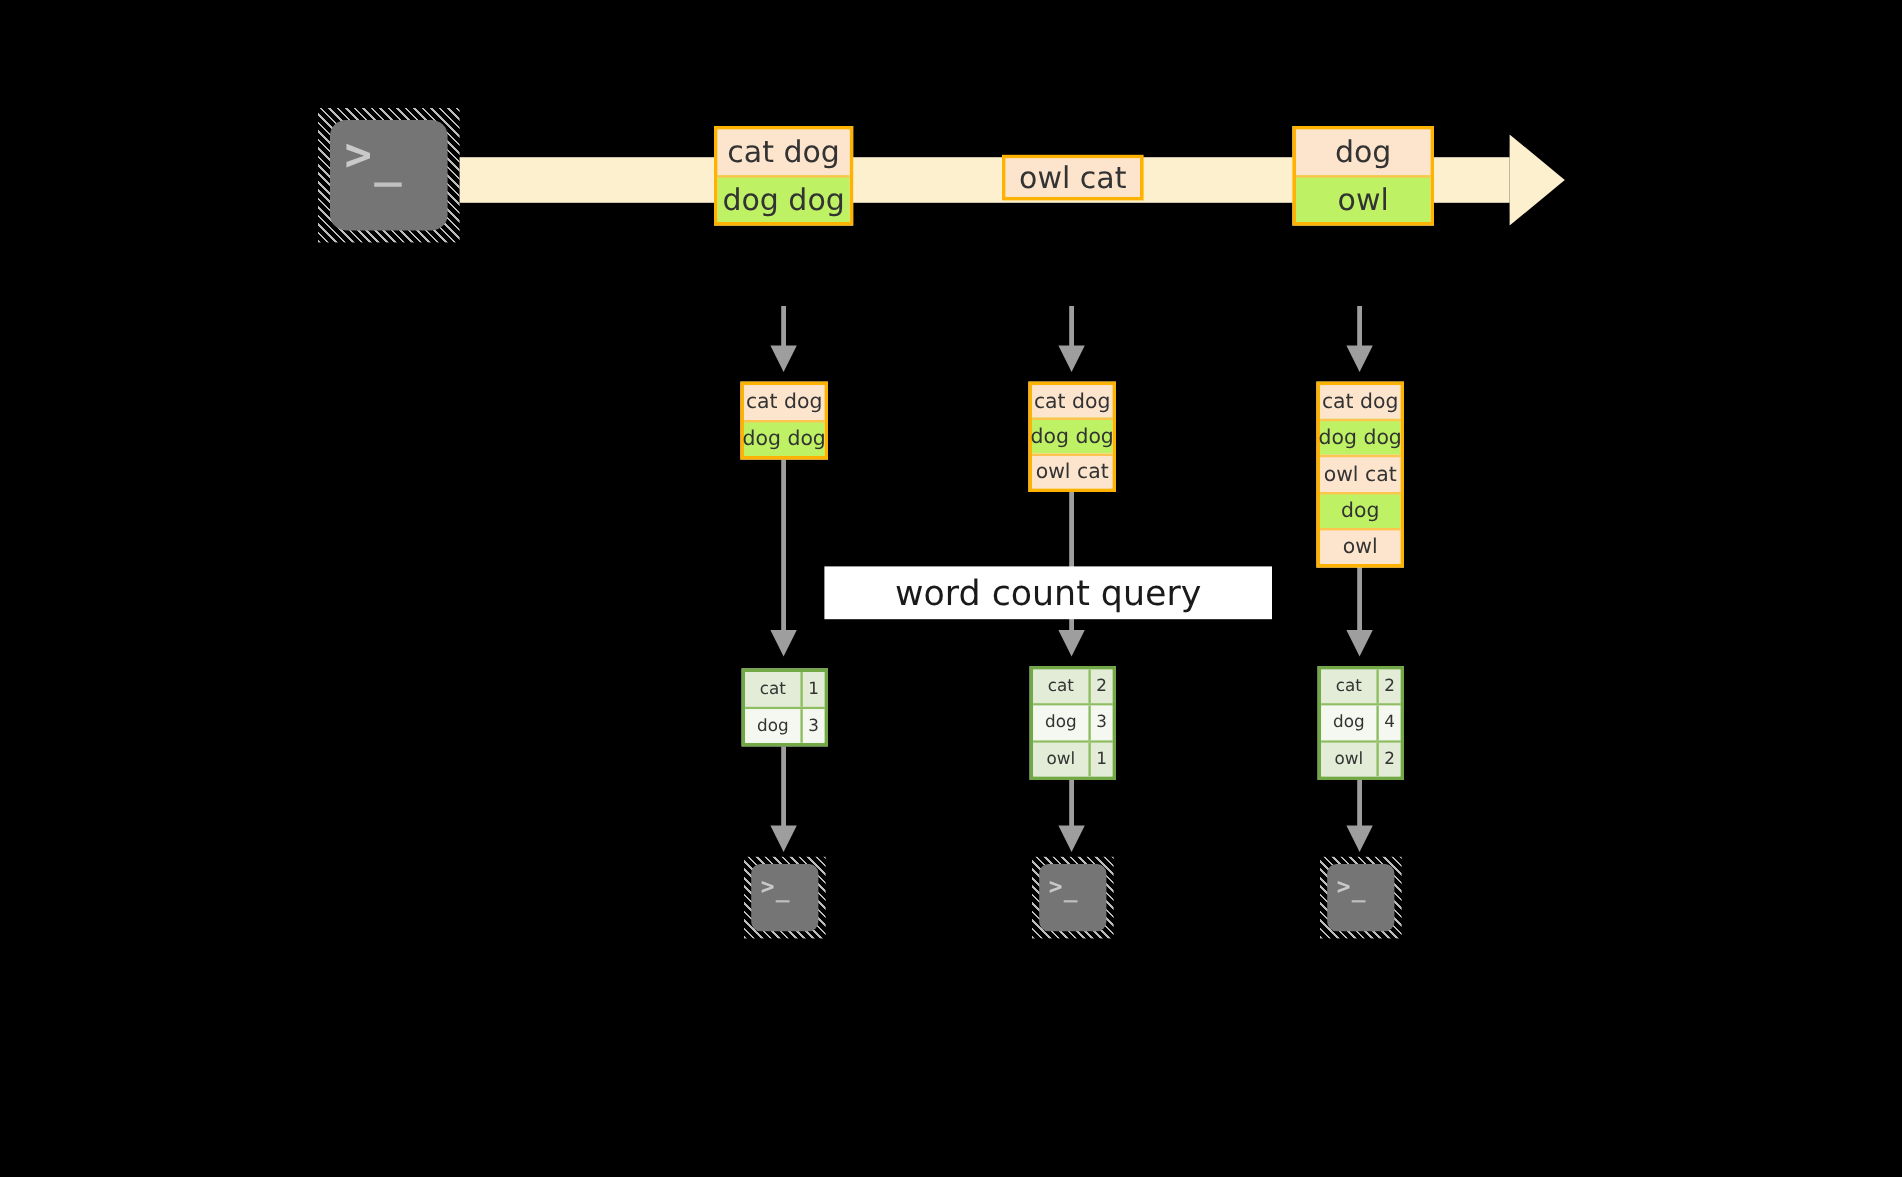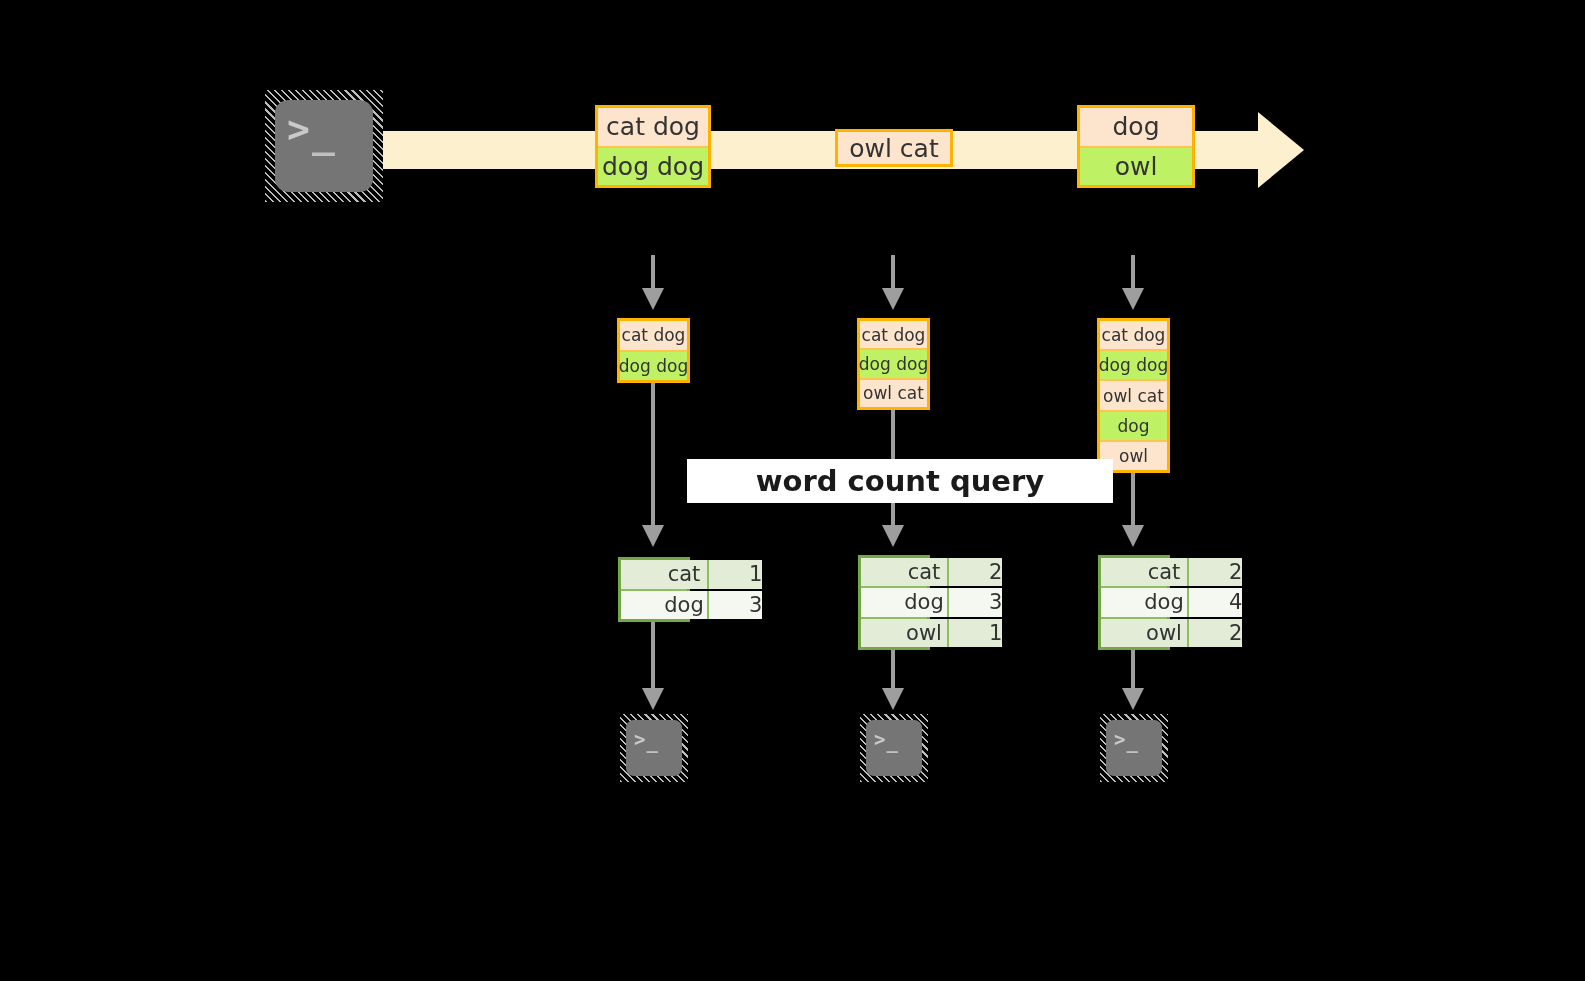--- a/index.html
+++ b/index.html
@@ -100,22 +100,21 @@
   .gbox .grow {
     flex: 1 1 auto;
     display: flex;
   }
   .gbox .grow + .grow { border-top: 2px solid #8fbd62; }
   .gbox .gcell {
     display: flex;
     align-items: center;
     justify-content: center;
     color: #333333;
-    font-size: 21px;
-    padding-left: 40px;
+    font-size: 14px;
   }
   .gbox .gcell.word  { flex: 0 0 46px; }
   .gbox .gcell.count { flex: 1 1 auto; border-left: 2px solid #8fbd62; }
   .gbox .grow.shade-a .gcell { background: #e2ecd7; }
   .gbox .grow.shade-b .gcell { background: #f4f8f0; }
 
   
   .vline {
     position: absolute;
     width: 4px;
@@ -208,21 +207,21 @@
   </div>
 
   <div class="obox mid" style="left:1097px; top:318px; width:73px; height:155px;">
     <div class="cell shade-a">cat dog</div>
     <div class="cell shade-b">dog dog</div>
     <div class="cell shade-a">owl cat</div>
     <div class="cell shade-b">dog</div>
     <div class="cell shade-a">owl</div>
   </div>
 
-  <div class="qlabel" style="left:687px; top:459px; width:426px; height:44px;font-weight:bold;">
+  <div class="qlabel" style="left:687px; top:472px; width:373px; height:44px;">
     <span>word count query</span>
   </div>
 
   <div class="gbox" style="left:618px; top:557px; width:72px; height:65px;">
     <div class="grow shade-a">
       <div class="gcell word">cat</div>
       <div class="gcell count">1</div>
     </div>
     <div class="grow shade-b">
       <div class="gcell word">dog</div>

